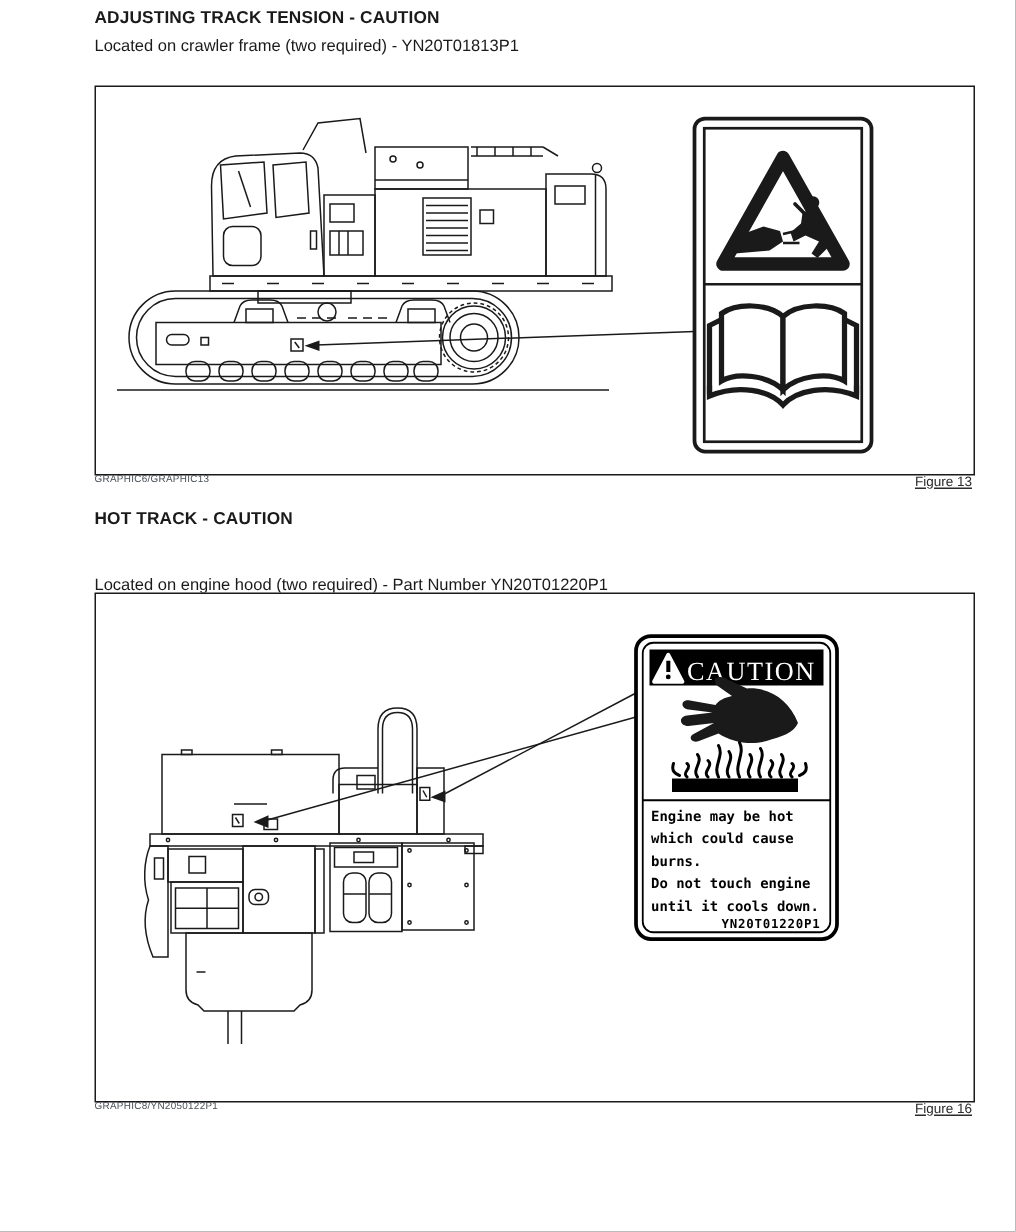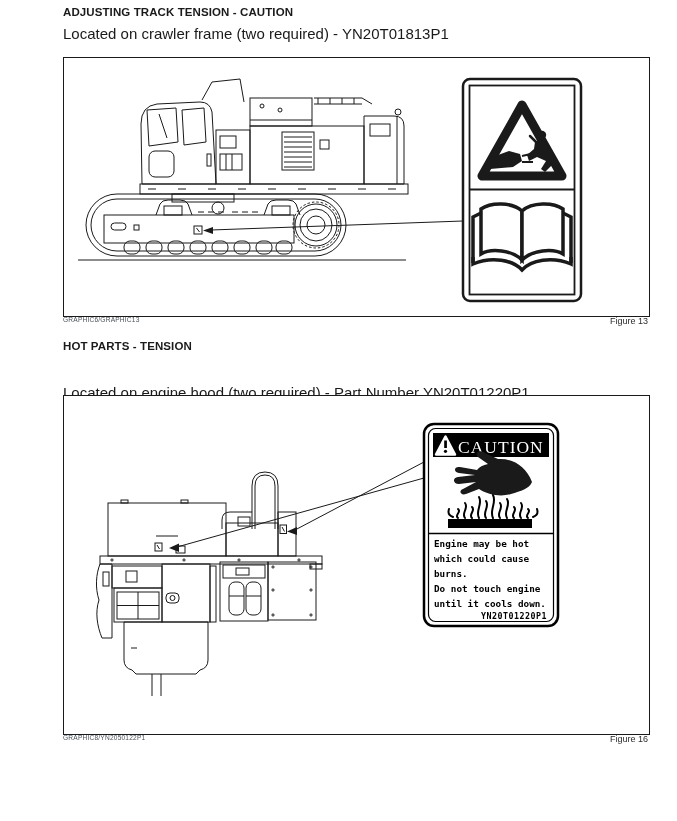--- a/index.html
+++ b/index.html
@@ -3,25 +3,25 @@
 <meta charset="utf-8">
 <style>
   html,body{margin:0;padding:0;background:#888;}
   .page{
     position:relative;width:677px;height:821px;background:#ffffff;
     font-family:"Liberation Sans",sans-serif;color:#1a1a1a;overflow:hidden;
     margin:0 auto;
   }
   .abs{position:absolute;}
   .h1{font-size:11.5px;font-weight:bold;letter-spacing:.1px;}
-  .sub{font-size:15px;}
+  .sub{font-size:11px;}
   .figbox{border:1px solid #1a1a1a;background:#fff;}
   .figbox svg{display:block;width:100%;height:100%;}
   .cap-small{font-size:6.6px;color:#4a5057;letter-spacing:.2px;}
-  .cap-fig{font-size:9px;color:#2b2b2b;}
+  .cap-fig{font-size:9px;color:#2b2b2b;text-decoration:underline;}
   .right{text-align:right;}
   svg .ln{stroke:#1a1a1a;fill:none;stroke-width:1;}
   svg .ln2{stroke:#1a1a1a;fill:none;stroke-width:1.8;}
   svg .fill{fill:#1a1a1a;stroke:none;}
   svg text{user-select:none;}
 </style>
 </head>
 <body>
 
 <div class="page">
@@ -122,21 +122,21 @@
           <path d="M458,153 C448,144 427,144 417,151 L417,196 C427,190 448,192 458,202 Z" fill="#fff" stroke="#1a1a1a" stroke-width="3.5"></path>
           <path d="M458,153 C468,144 489,144 499,151 L499,196 C489,190 468,192 458,202 Z" fill="#fff" stroke="#1a1a1a" stroke-width="3.5"></path>
         </g>
       </g>
     </svg>
   </div>
 
   <div class="abs cap-small" style="left:63px;top:316px;">GRAPHIC6/GRAPHIC13</div>
   <div class="abs cap-fig right" style="left:448px;top:315.5px;width:200px;">Figure 13</div>
 
-  <div class="abs h1" style="left:63px;top:340px;">HOT PARTS - TENSION</div>
+  <div class="abs h1" style="left:63px;top:340px;">HOT TRACK - CAUTION</div>
   <div class="abs sub" style="left:63px;top:360px;margin-top:24px;">Located on engine hood (two required) - Part Number YN20T01220P1</div>
 
   <div class="abs figbox" style="left:63px;top:395px;width:585px;height:338px;">
     <svg viewBox="0 0 585 338">
 
       <g>
 
         <path class="ln" d="M188,133 L188,90 Q188,76 201,76 Q214,76 214,90 L214,133"></path>
         <path class="ln" d="M191,133 L191,90 Q191,79 201,79 Q211,79 211,90 L211,133"></path>
         <path class="ln" d="M158,133 L158,124 Q158,116 166,116 L188,116"></path>

